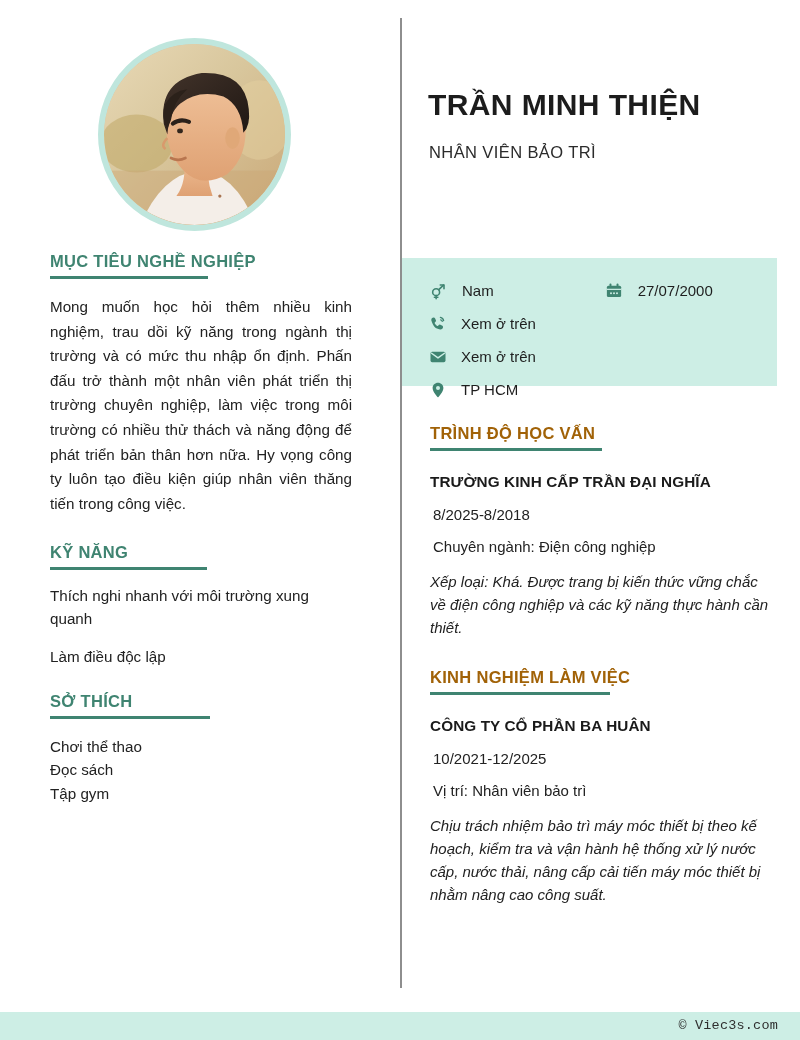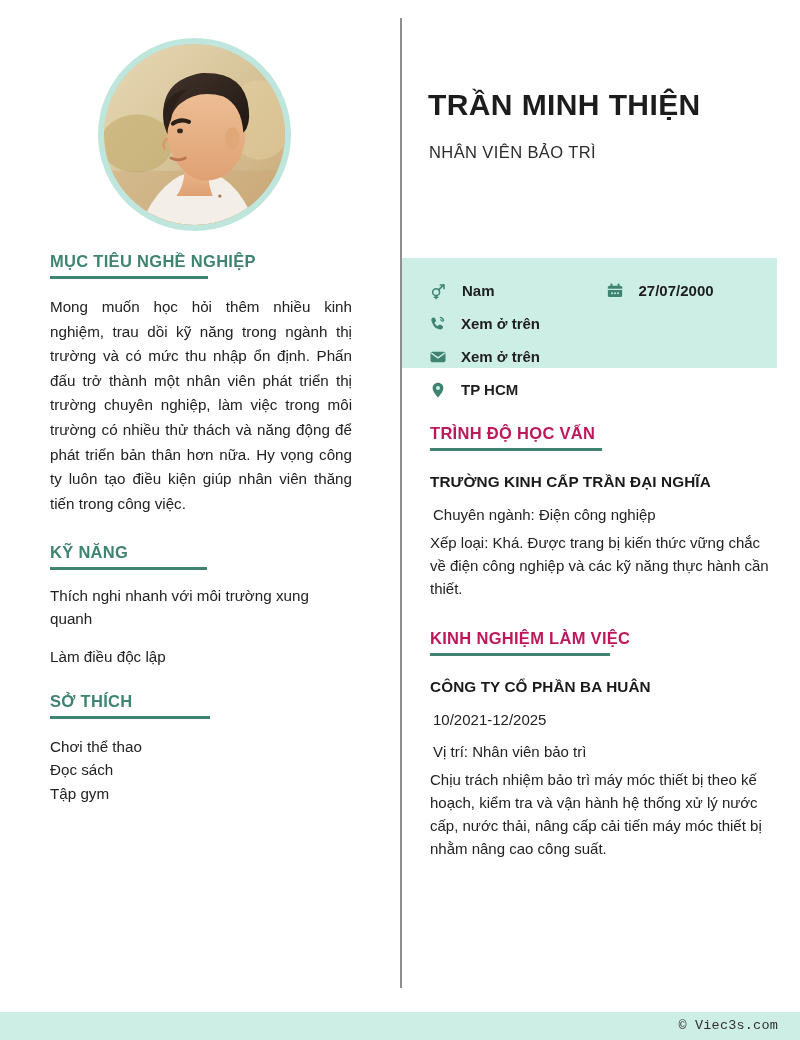--- a/index.html
+++ b/index.html
@@ -89,64 +89,63 @@
   .role {
     position:absolute; left:29px; top:143px;
     font-size:16.5px; font-weight:400;
     letter-spacing:.4px;
     color:#2b2b2b;
     white-space:nowrap;
   }
 
   .contact-box {
     position:absolute; left:2px; top:258px;
-    width:375px; height:110px;
+    width:375px; height:128px;
     background:#cdeee5;
     padding:16px 0 0 26px;
-    font-weight:bold;
   }
   .c-row { display:flex; align-items:center; height:33px; }
   .c-cell { display:flex; align-items:center; }
   .c-cell.birth { margin-left:110px; }
   .c-ico {
     width:20px; height:20px;
     display:flex; align-items:center; justify-content:center;
     flex:none;
   }
   .c-ico svg { display:block; }
   .c-text {
     font-size:15px; color:#1e1e1e;
     margin-left:14px; white-space:nowrap;
   }
   .c-text.pad { margin-left:13px; }
 
   .right-body { position:absolute; left:30px; top:424px; width:340px; }
 
   .r-head {
-    color:#be185d;
+    color:#a16207;
     font-size:16.5px; font-weight:700;
     letter-spacing:.3px; line-height:1.15;
     white-space:nowrap;
   }
   .r-rule { height:3px; background:#3f8471; margin-top:5px; }
   .r-rule.w-edu { width:172px; }
   .r-rule.w-exp { width:180px; }
 
   .entry-title {
     font-size:15.3px; font-weight:700;
     color:#1a1a1a; letter-spacing:.1px;
     margin-top:22px;
   }
   .entry-line {
     font-size:15px; color:#222;
     margin-top:15px; padding-left:3px;
   }
   .entry-para {
     font-size:15px; color:#222;
-    line-height:1.55; margin-top:8px;
+    line-height:1.55; margin-top:15px;font-style:italic;
   }
 
   
   .footer {
     position:absolute; left:0; top:1012px;
     width:800px; height:28px;
     background:#cdeee5;
     text-align:center;
   }
   .footer-text {
@@ -310,20 +309,21 @@
       </div>
 
     </div>
 
     <div class="right-body">
 
       <section>
         <div class="r-head">TRÌNH ĐỘ HỌC VẤN</div>
         <div class="r-rule w-edu"></div>
         <div class="entry-title">TRƯỜNG KINH CẤP TRẦN ĐẠI NGHĨA</div>
+        <div class="entry-line">8/2025-8/2018</div>
         <div class="entry-line">Chuyên ngành: Điện công nghiệp</div>
         <p class="entry-para">Xếp loại: Khá. Được trang bị kiến thức vững chắc về điện công nghiệp và các kỹ năng thực hành cần thiết.</p>
       </section>
 
       <div style="height:28px"></div>
 
       <section>
         <div class="r-head">KINH NGHIỆM LÀM VIỆC</div>
         <div class="r-rule w-exp"></div>
         <div class="entry-title">CÔNG TY CỔ PHẦN BA HUÂN</div>

